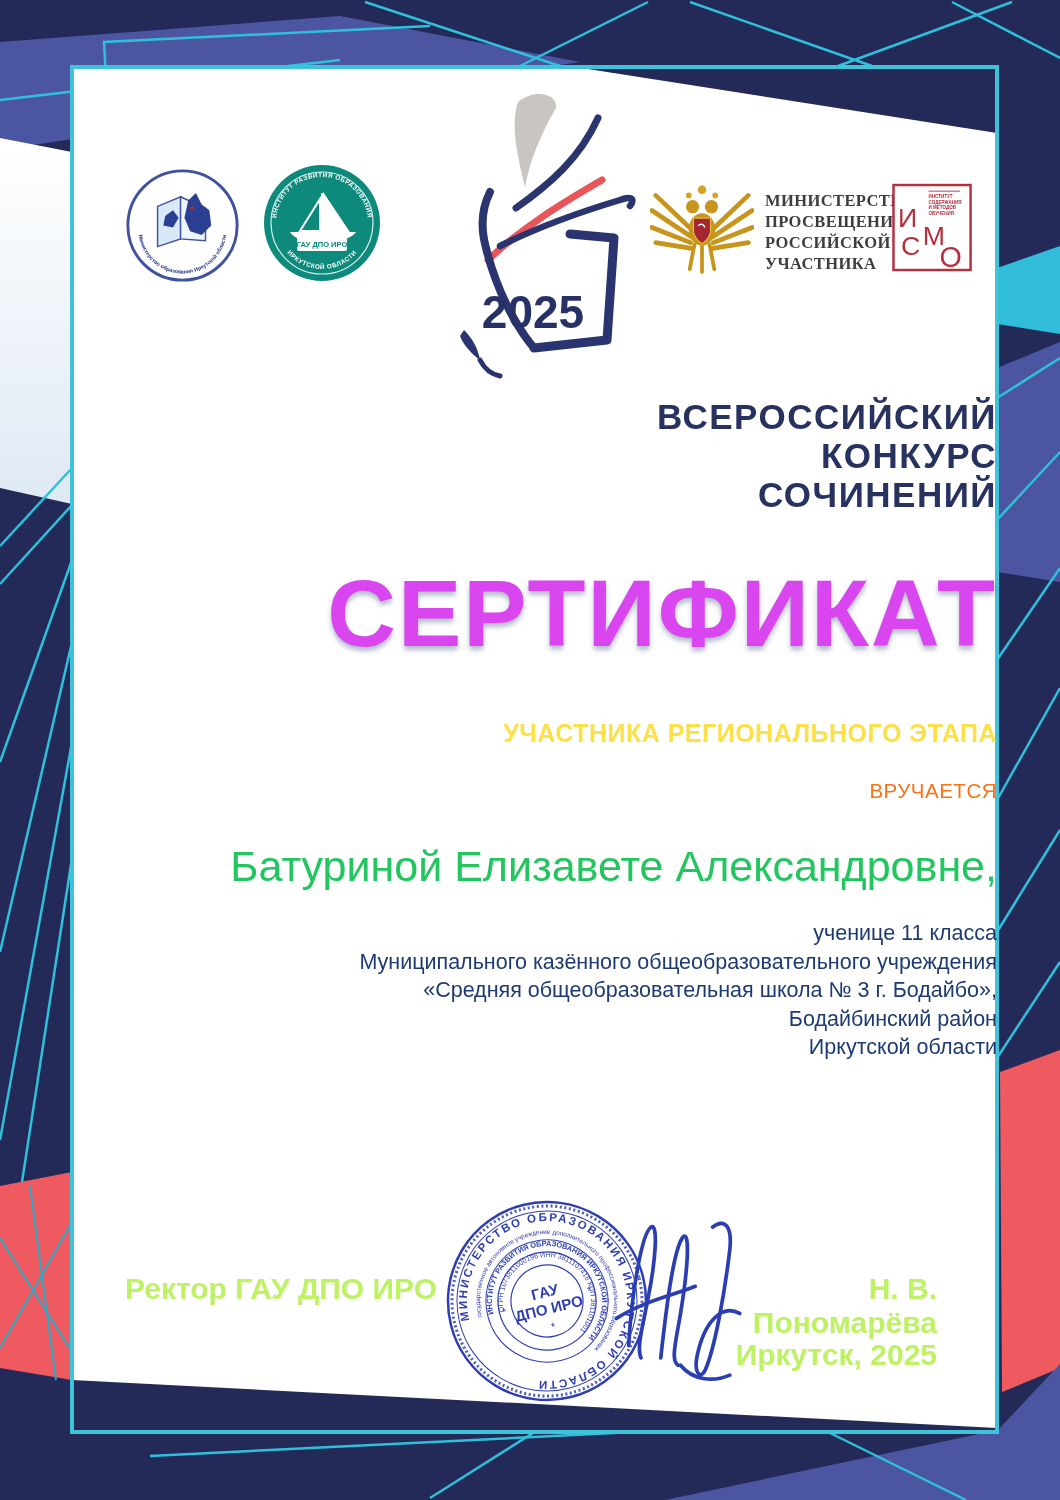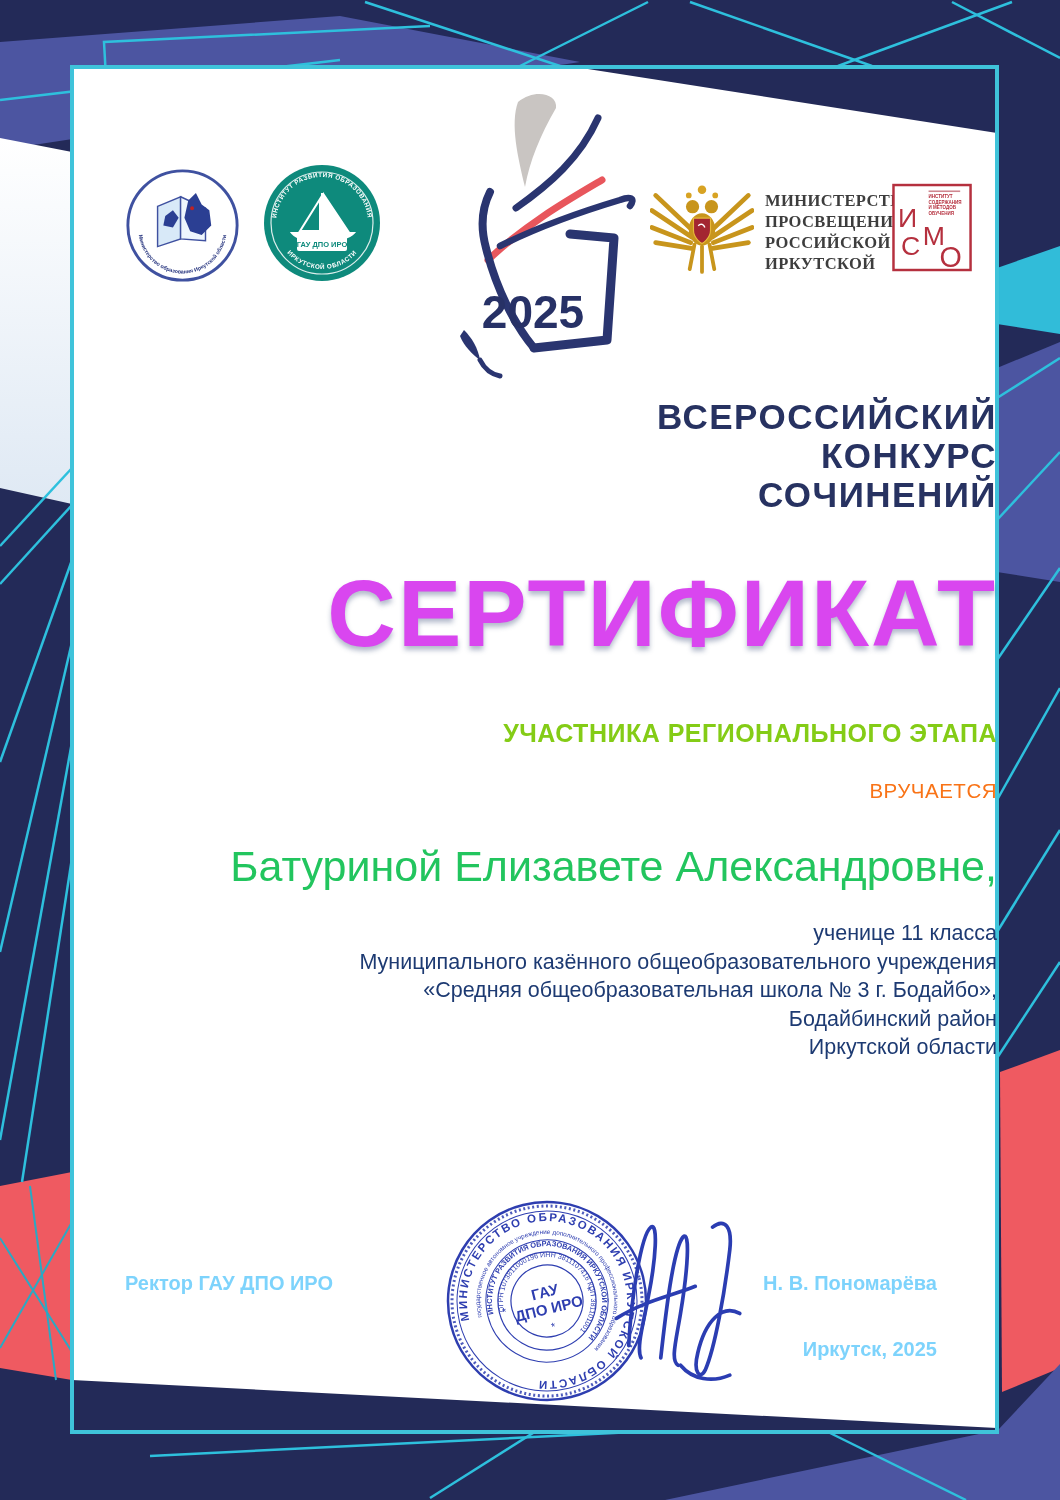--- a/index.html
+++ b/index.html
@@ -5,25 +5,25 @@
   html,body{margin:0;padding:0;background:#232a58;}
   .page{position:relative;width:1060px;height:1500px;overflow:hidden;
         font-family:"Liberation Sans",sans-serif;}
   .bg{position:absolute;left:0;top:0;}
   .cert-content{position:absolute;left:72px;top:67px;width:925px;height:1365px;}
   .abs{position:absolute;}
   .centered{left:0;width:925px;text-align:right;}
   .contest-line{font-size:35px;font-weight:bold;color:#273261;letter-spacing:1.5px;line-height:39px;}
   .cert-title{font-size:95px;font-weight:bold;color:#d946ef;letter-spacing:2px;
               text-shadow:0 4px 5px rgba(40,60,110,.35);}
-  .cert-subtitle{font-size:25px;font-weight:bold;color:#84cc16;letter-spacing:.5px;}
+  .cert-subtitle{font-size:25px;font-weight:bold;color:#fde047;letter-spacing:.5px;}
   .presented{font-size:20.5px;color:#f97316;letter-spacing:.5px;}
   .recipient{font-size:43px;color:#22c55e;}
   .detail-line{font-size:21.5px;color:#1d3a72;line-height:28.5px;}
-  .sign-label{font-size:20px;font-weight:bold;color:#7dd3fc;}
+  .sign-label{font-size:30px;font-weight:bold;color:#bef264;}
   .ministry-lines{font-family:"Liberation Serif",serif;font-size:16.5px;font-weight:600;
                   color:#3d3d3d;line-height:21px;letter-spacing:.4px;}
   .right-align{text-align:right;}
 </style>
 </head>
 <body>
 
 <div class="page">
 
   <svg class="bg" width="1060" height="1500" viewBox="0 0 1060 1500">
@@ -157,21 +157,21 @@
       <circle cx="55" cy="12" r="4.5" fill="#d8a323"></circle>
       <circle cx="69" cy="18" r="3" fill="#d8a323"></circle>
       <path d="M46,42 h18 v13 c0,9 -9,14 -9,14 c0,0 -9,-5 -9,-14 Z" fill="#a32631" stroke="#e7b93c" stroke-width="1.2"></path>
       <path d="M51,50 c3,-3 6,-1 7,2" stroke="#ffffff" stroke-width="1.5" fill="none"></path>
     </svg>
 
     <div class="abs ministry-lines" style="left:693px;top:123px;width:140px">
       <div>МИНИСТЕРСТВО</div>
       <div>ПРОСВЕЩЕНИЯ</div>
       <div>РОССИЙСКОЙ</div>
-      <div>ИРКУТСКОЙ</div>
+      <div>УЧАСТНИКА</div>
     </div>
 
     <svg class="abs" style="left:820px;top:116px" width="83" height="92" viewBox="0 0 84 92">
       <rect x="1.5" y="1.5" width="78" height="86" fill="#ffffff" stroke="#b5303e" stroke-width="2.5"></rect>
       <g fill="#b5303e" font-family="Liberation Sans, sans-serif">
         <text x="6" y="44" font-size="27">И</text>
         <text x="9" y="72" font-size="27">С</text>
         <text x="31" y="62" font-size="27">М</text>
         <text x="48" y="84" font-size="29">О</text>
       </g>

